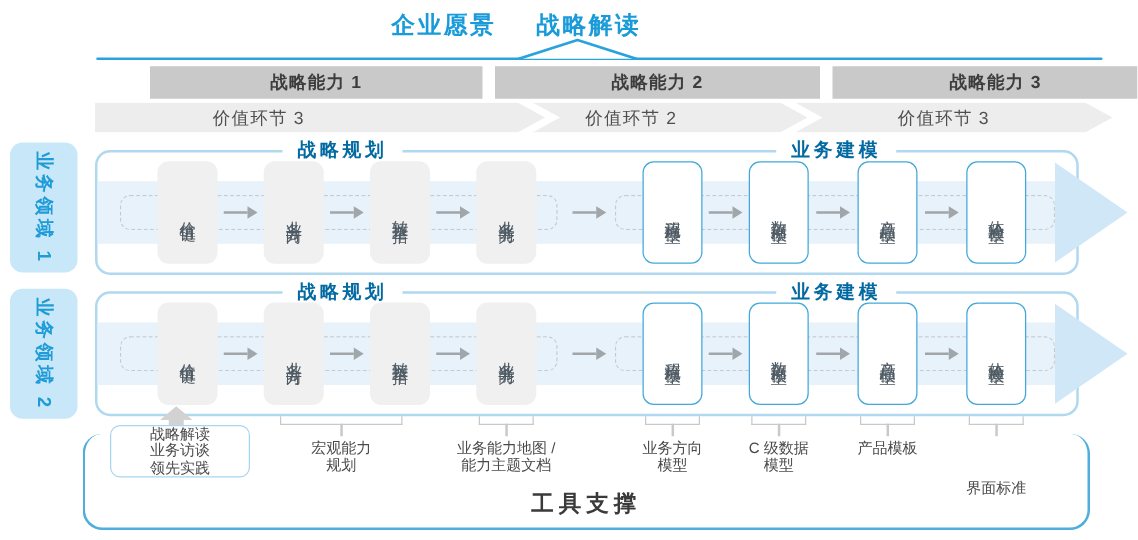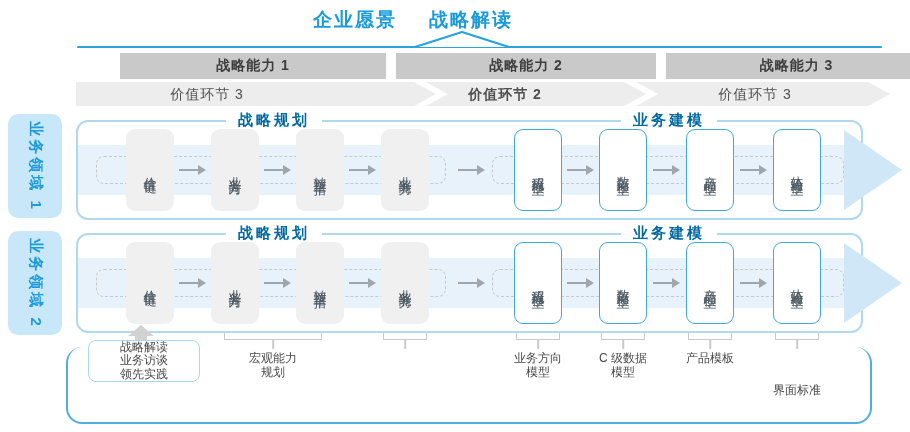--- a/index.html
+++ b/index.html
@@ -74,21 +74,21 @@
       <span>战略能力 2</span>
     </div>
   <div class="capbar" style="left:622px;width:261px;">
       <span>战略能力 3</span>
     </div>
 
   <div class="chev first" style="left:76px;width:360px;"></div>
   <div class="chev mid" style="left:426px;width:220px;"></div>
   <div class="chev mid" style="left:636px;width:254px;"></div>
   <div class="chevlabel" style="left:207px;">价值环节 3</div>
-  <div class="chevlabel" style="left:505px;font-weight:bold;">价值环节 2</div>
+  <div class="chevlabel" style="left:505px;">价值环节 2</div>
   <div class="chevlabel" style="left:755px;">价值环节 3</div>
 
   <div class="tab" style="top:114px;">
       <span>业务领域 1</span>
     </div>
   <div class="tab" style="top:231px;">
       <span>业务领域 2</span>
     </div>
 
   <div class="panel" style="top:120px;">
@@ -227,20 +227,22 @@
 
   <div class="bracket" style="left:224px;width:98px;">
       <div class="drop"></div>
     </div>
   <div class="callout" style="left:273px;">宏观能力
 规划</div>
 
   <div class="bracket" style="left:383px;width:44px;">
       <div class="drop"></div>
     </div>
+  <div class="callout" style="left:405px;">业务能力地图 /
+能力主题文档</div>
 
   <div class="bracket" style="left:516px;width:44px;">
       <div class="drop"></div>
     </div>
   <div class="callout" style="left:538px;">业务方向
 模型</div>
 
   <div class="bracket" style="left:601px;width:44px;">
       <div class="drop"></div>
     </div>
@@ -250,13 +252,14 @@
   <div class="bracket" style="left:688px;width:44px;">
       <div class="drop"></div>
     </div>
   <div class="callout" style="left:710px;">产品模板</div>
 
   <div class="bracket" style="left:775px;width:44px;">
       <div class="drop"></div>
     </div>
   <div class="callout" style="left:797px;margin-top:32px;">界面标准</div>
 
+  <div class="footer">工具支撑</div>
 </div>
 
 </body></html>

